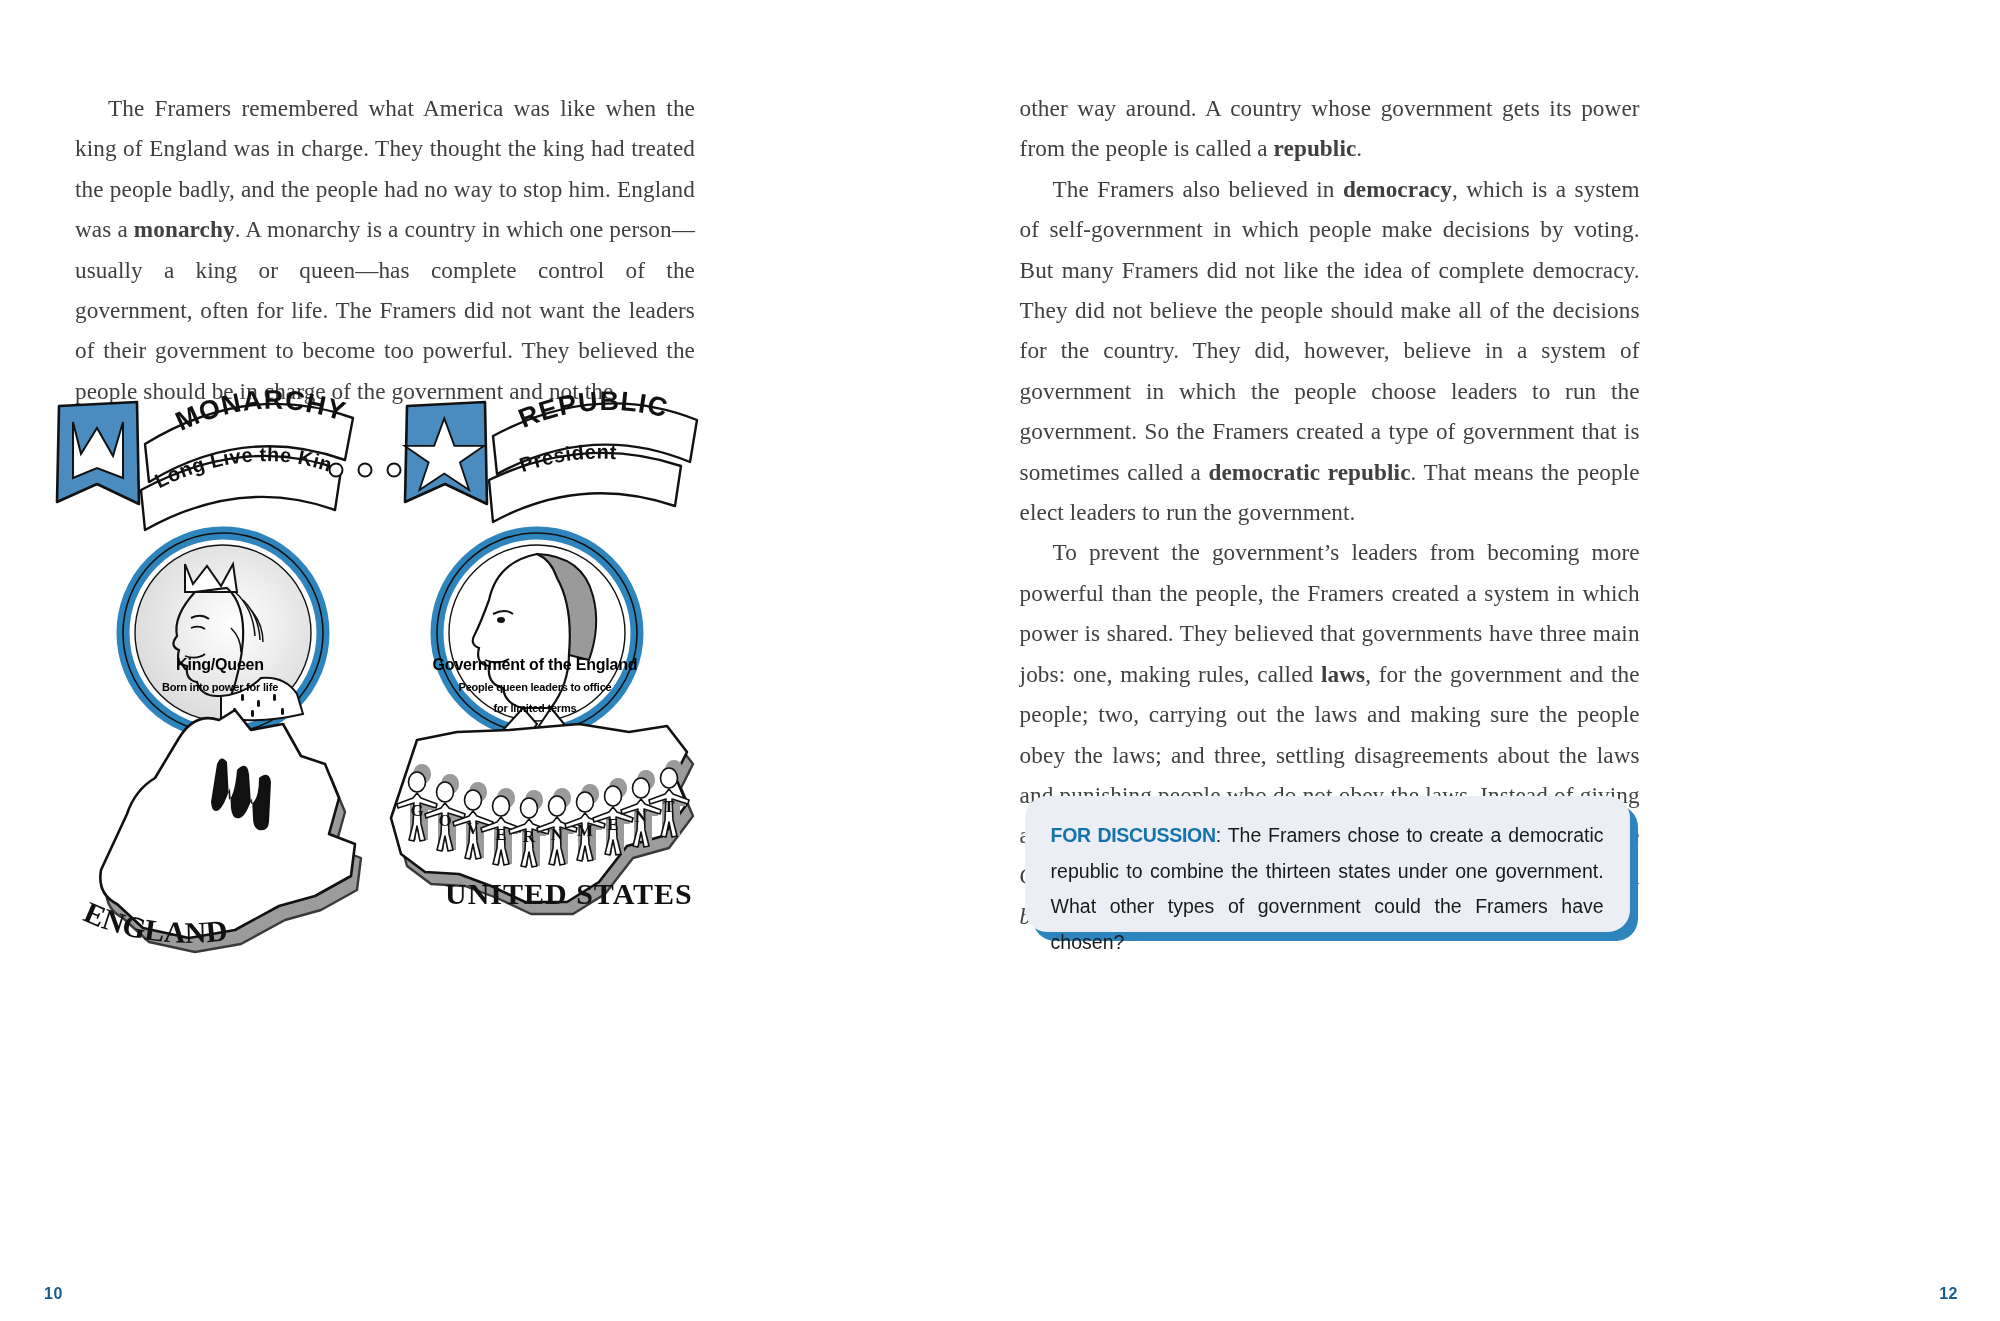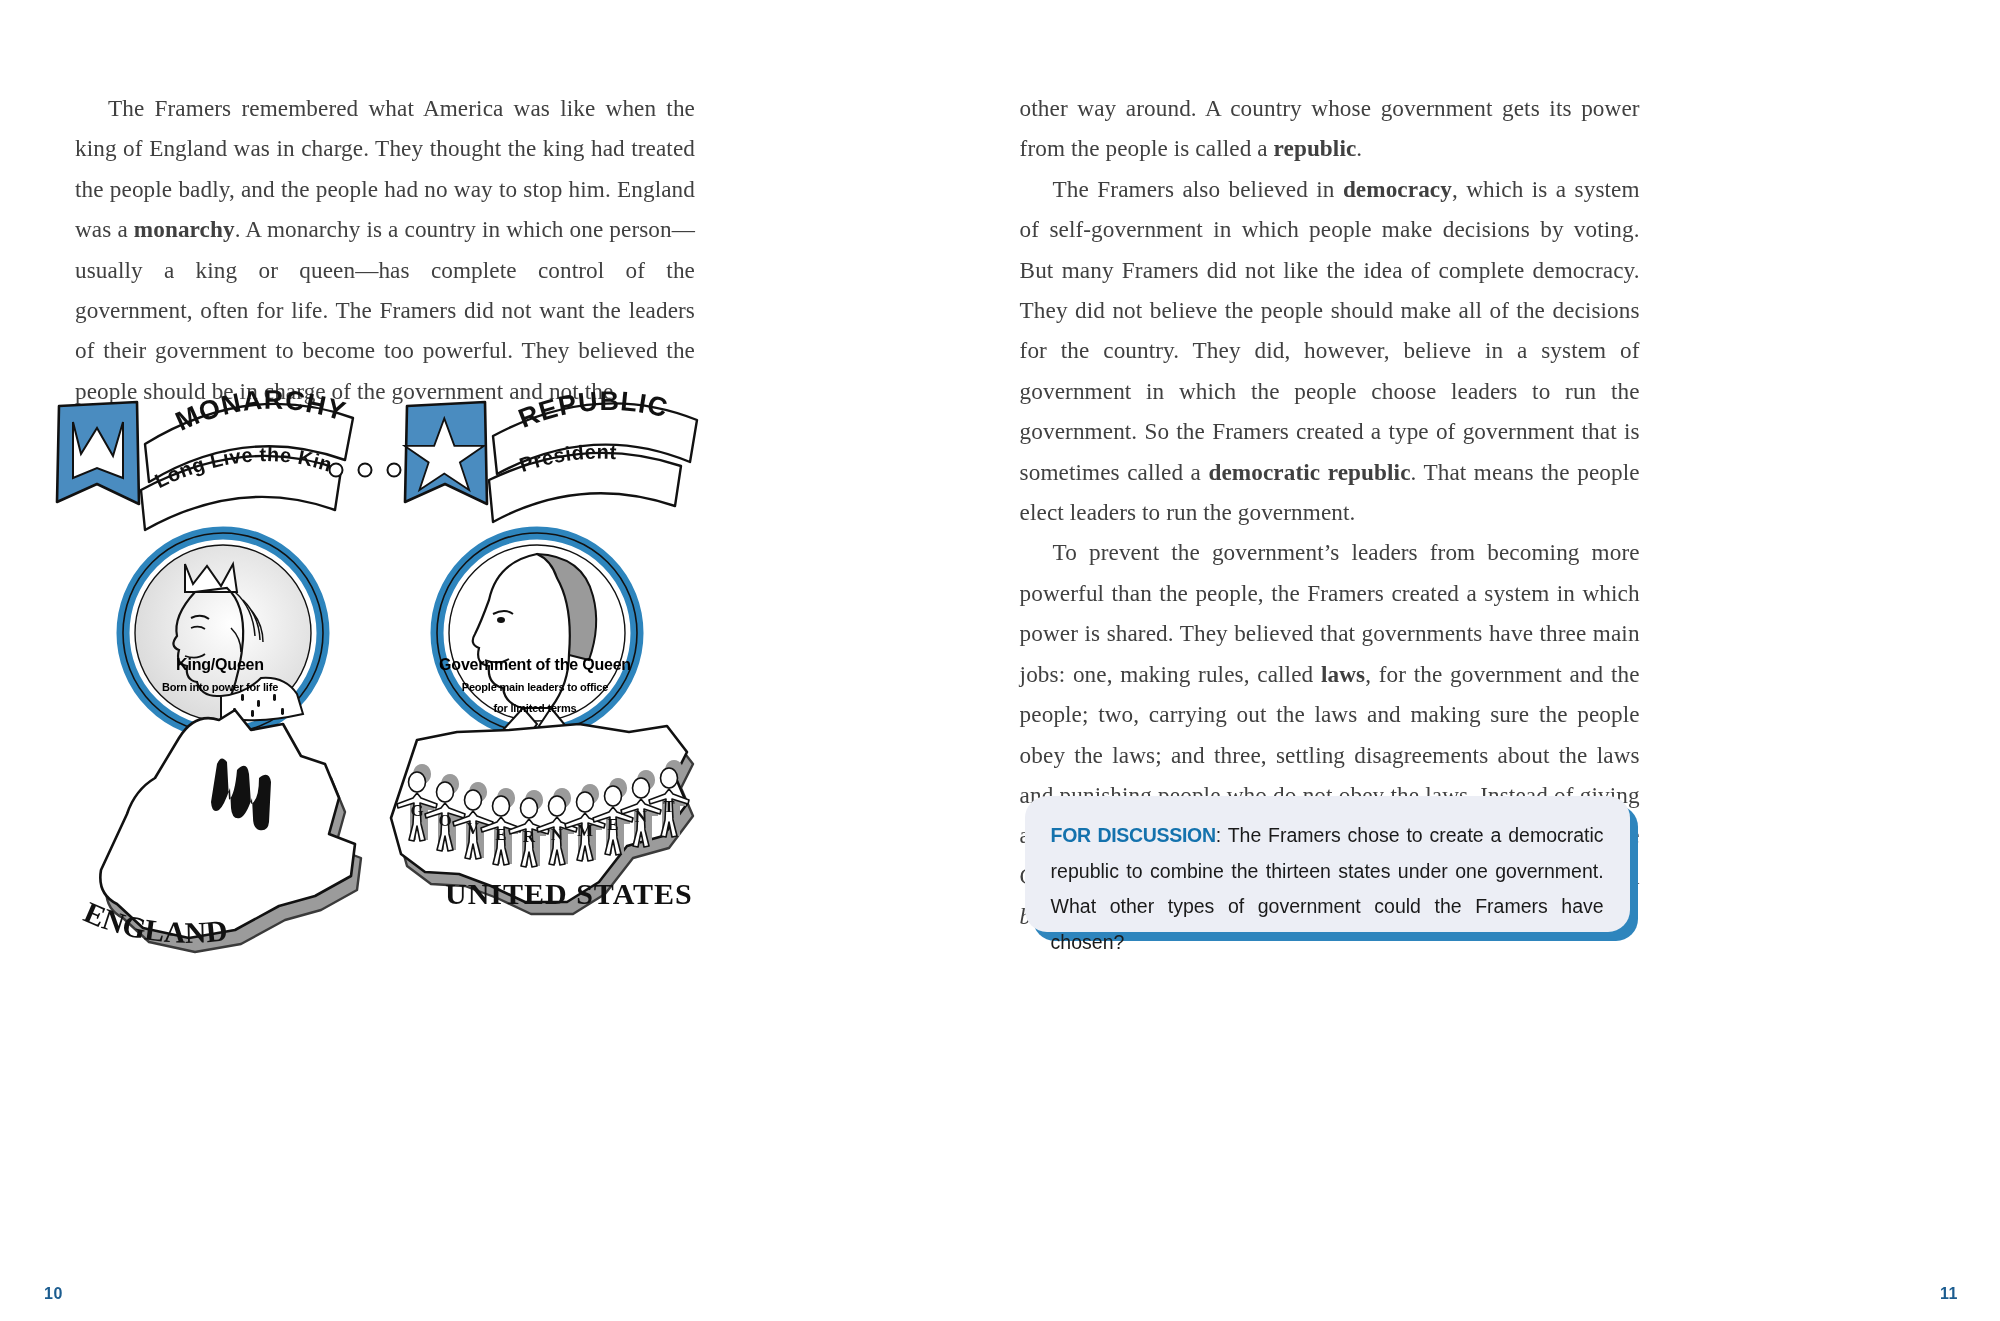--- a/index.html
+++ b/index.html
@@ -441,22 +441,22 @@
         </g>
       </svg>
     </div>
 
     <div class="cap cap-monarchy">
       <span class="cap-title">King/Queen</span>
       <span class="cap-sub">Born into power for life</span>
     </div>
 
     <div class="cap cap-republic">
-      <span class="cap-title">Government of the Queen</span>
-      <span class="cap-sub">People main leaders to office</span>
+      <span class="cap-title">Government of the England</span>
+      <span class="cap-sub">People queen leaders to office</span>
       <span class="cap-sub">for limited terms</span>
     </div>
 
     <div class="folio folio-left">10</div>
   </div>
 
   <div class="page page-right">
 
     <div class="top-offset-right" style="left:0;">
       <p class="body" id="R-p1"><span>other way around. A country whose government gets its power from the people is called a </span><b>republic</b><span>.</span></p>
@@ -466,15 +466,15 @@
 
     <div class="discussion-wrap" style="left:5px;">
       <div class="discussion-shadow"></div>
       <div class="discussion">
         <p>
           <span class="dlabel">FOR DISCUSSION</span><span>: The Framers chose to create a democratic republic to combine the thirteen states under one government. What other types of government could the Framers have chosen?</span>
         </p>
       </div>
     </div>
 
-    <div class="folio folio-right">11</div>
+    <div class="folio folio-right">12</div>
   </div>
 </div>
 
 </body></html>

